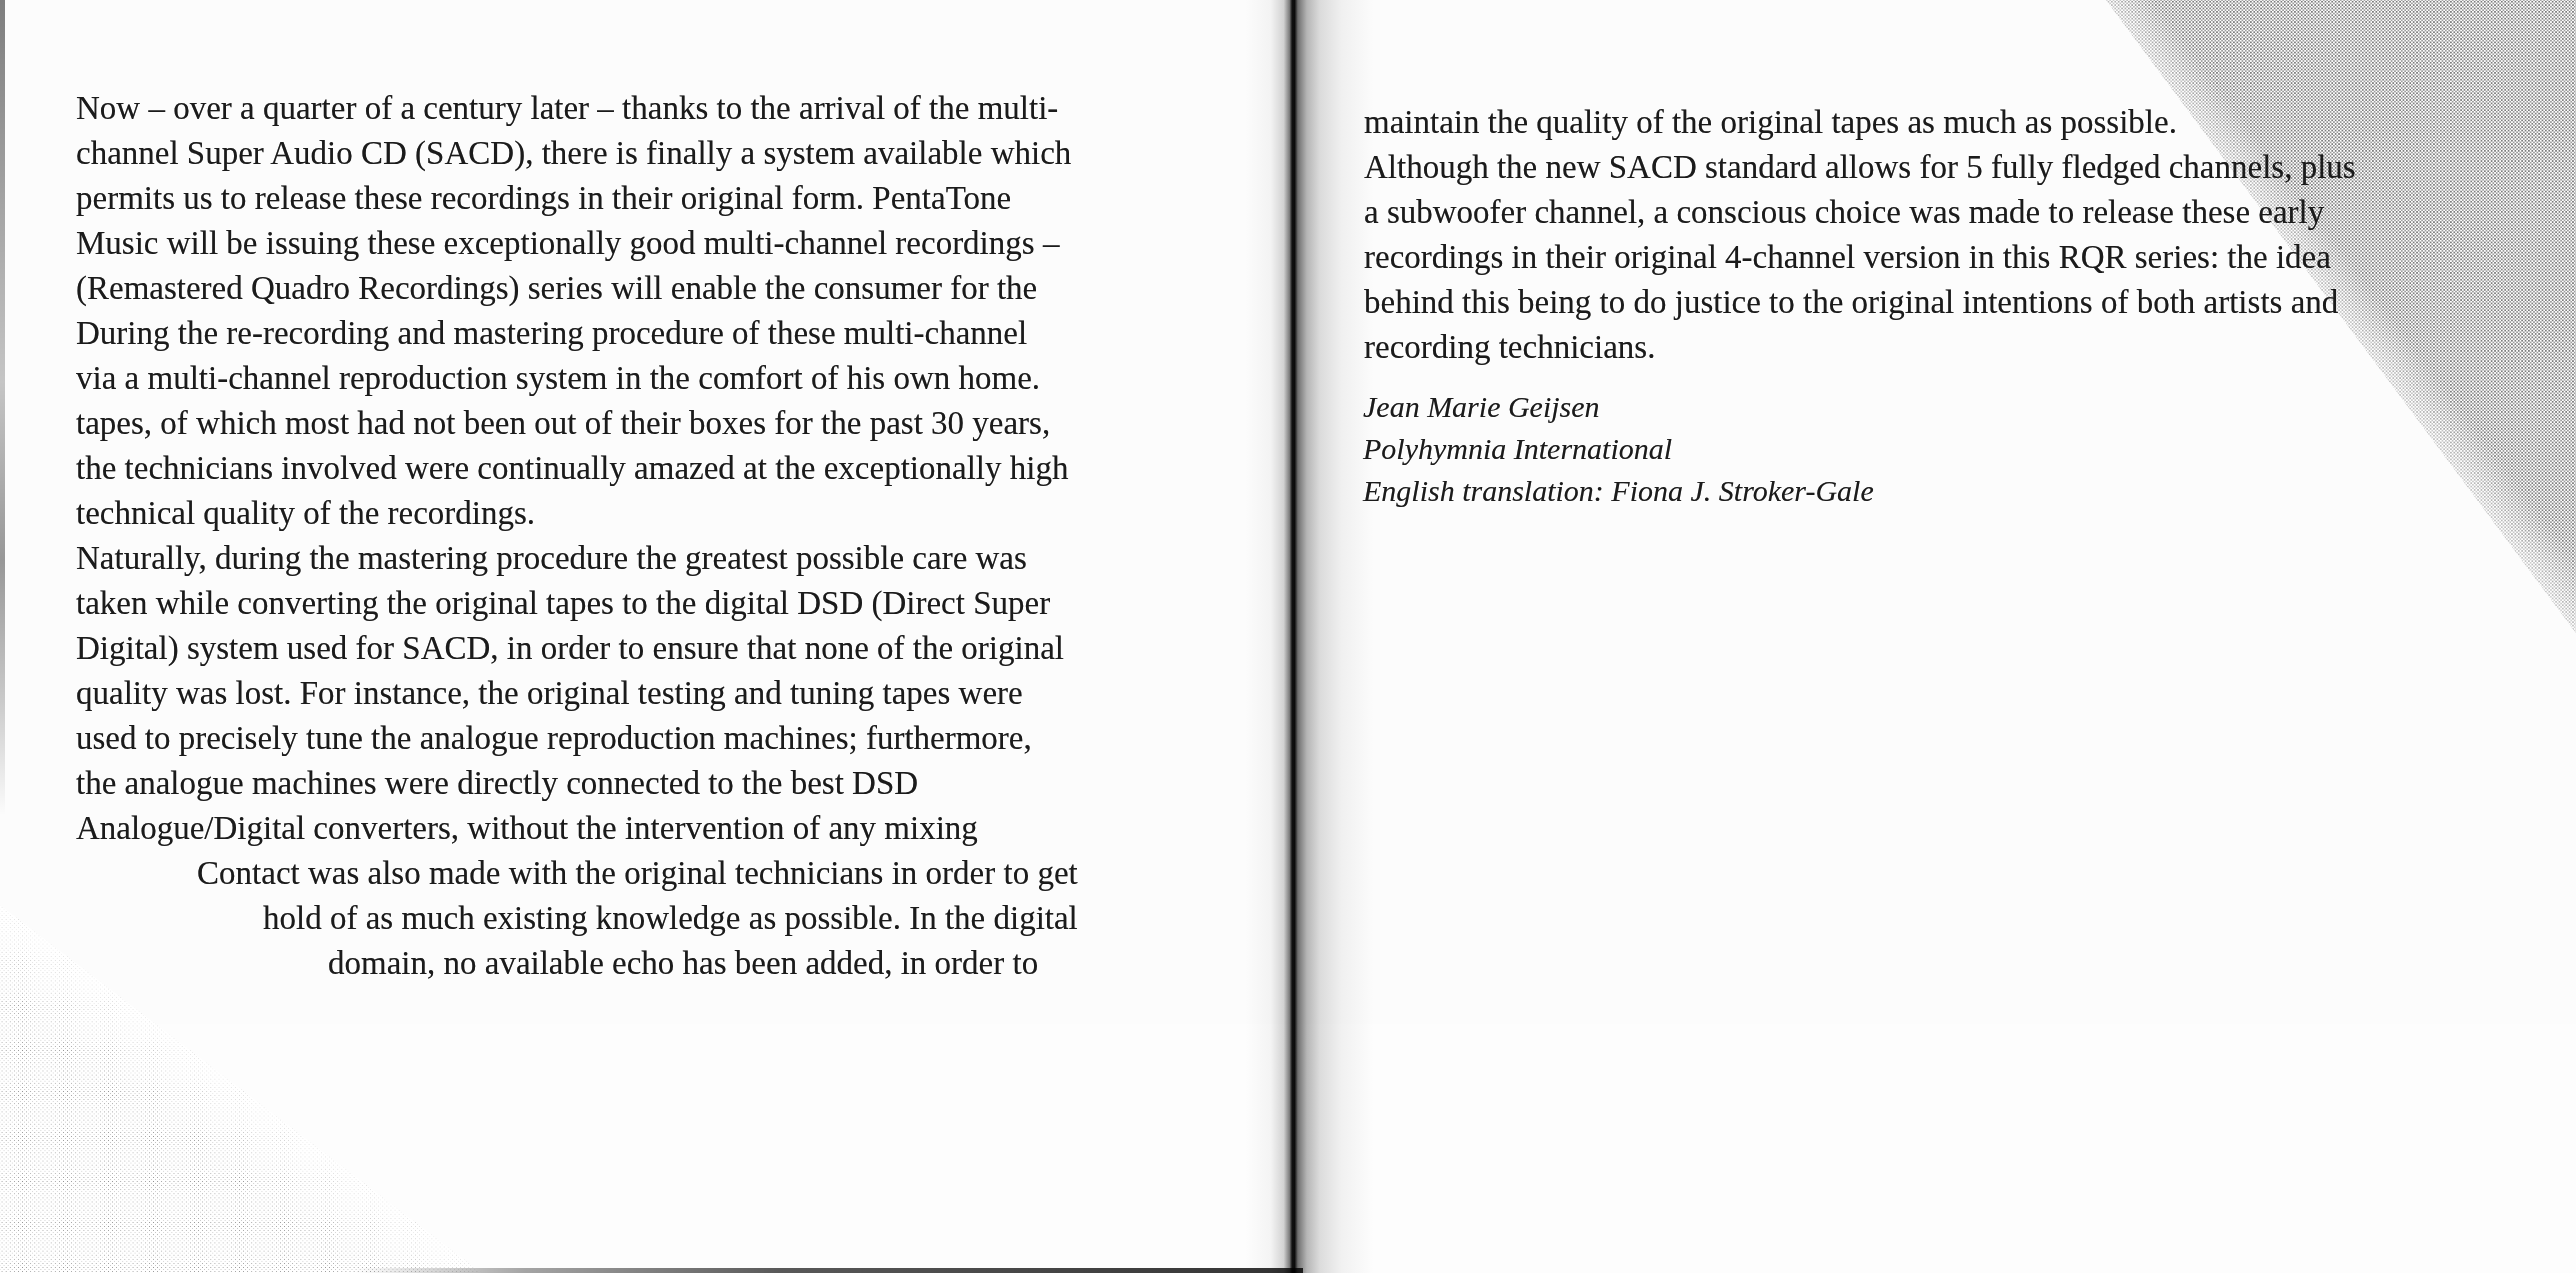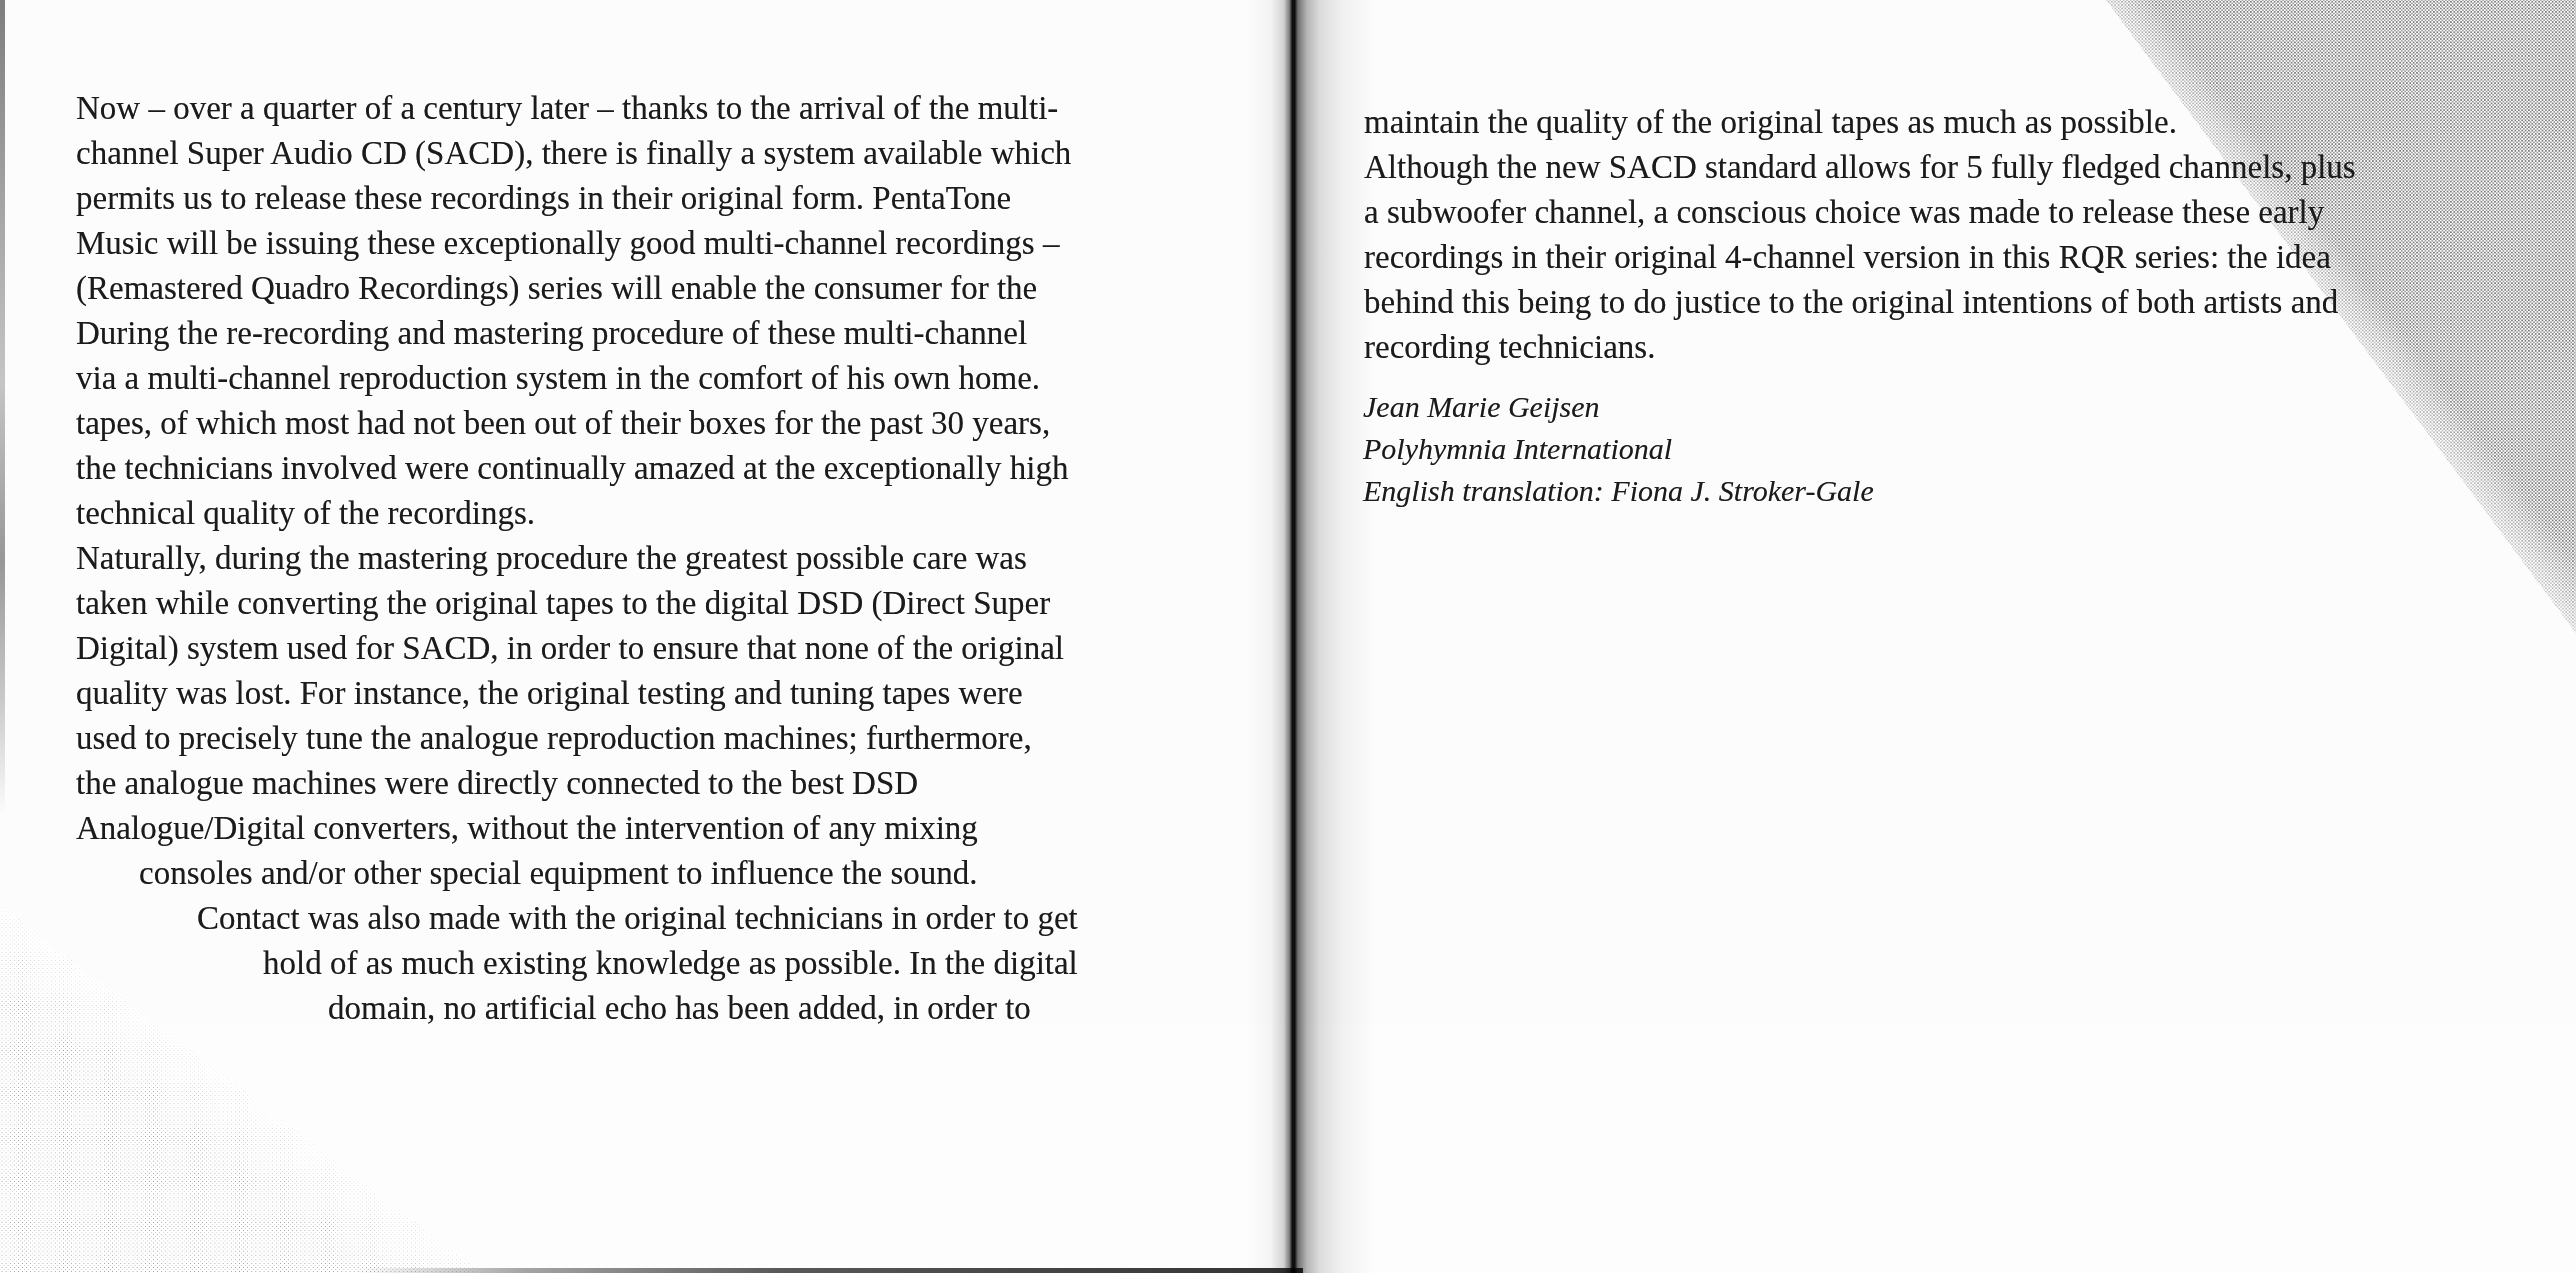--- a/index.html
+++ b/index.html
@@ -145,24 +145,23 @@
       <span class="line">tapes, of which most had not been out of their boxes for the past 30 years,</span>
       <span class="line">the technicians involved were continually amazed at the exceptionally high</span>
       <span class="line">technical quality of the recordings.</span>
       <span class="line">Naturally, during the mastering procedure the greatest possible care was</span>
       <span class="line">taken while converting the original tapes to the digital DSD (Direct Super</span>
       <span class="line">Digital) system used for SACD, in order to ensure that none of the original</span>
       <span class="line">quality was lost. For instance, the original testing and tuning tapes were</span>
       <span class="line">used to precisely tune the analogue reproduction machines; furthermore,</span>
       <span class="line">the analogue machines were directly connected to the best DSD</span>
       <span class="line">Analogue/Digital converters, without the intervention of any mixing</span>
-      <span class="line" style="padding-left: 63px;">consoles and/or other special equipment to influence the sound.</span>
       <span class="line" style="padding-left: 121px; text-align: center;">Contact was also made with the original technicians in order to get</span>
       <span class="line" style="padding-left: 187px;">hold of as much existing knowledge as possible. In the digital</span>
-      <span class="line" style="padding-left: 252px;">domain, no artificial echo has been added, in order to</span>
+      <span class="line" style="padding-left: 252px;">domain, no available echo has been added, in order to</span>
     </div>
 
   <div id="right-text" class="page-text">
 
   <span class="line">maintain the quality of the original tapes as much as possible.</span>
       <span class="line">Although the new SACD standard allows for 5 fully fledged channels, plus</span>
       <span class="line">a subwoofer channel, a conscious choice was made to release these early</span>
       <span class="line">recordings in their original 4-channel version in this RQR series: the idea</span>
       <span class="line">behind this being to do justice to the original intentions of both artists and</span>
       <span class="line">recording technicians.</span>

